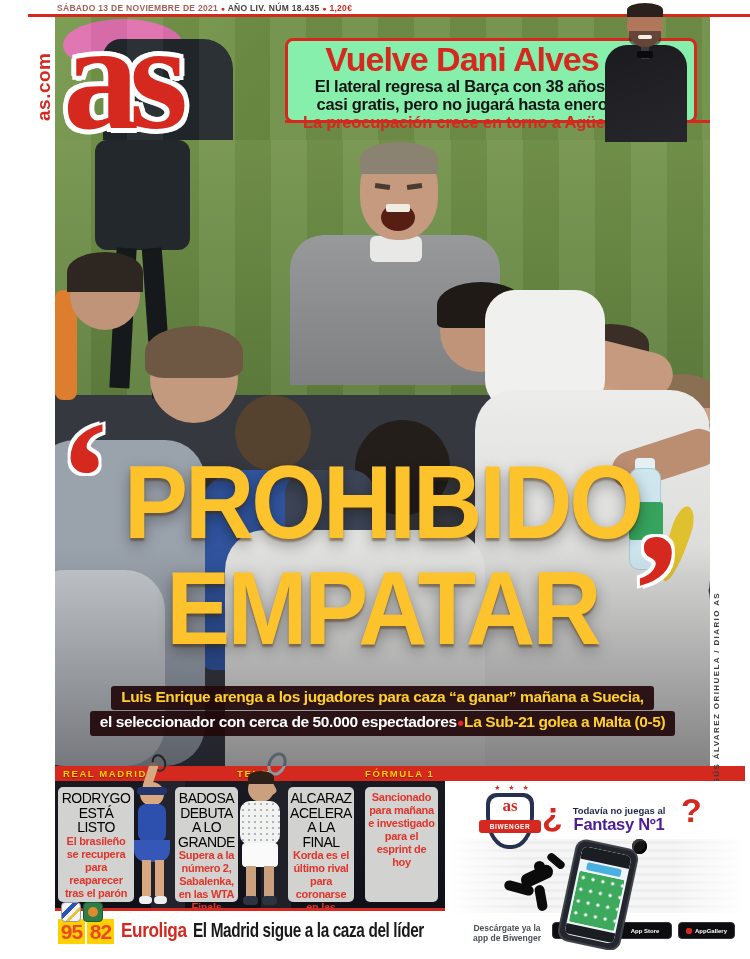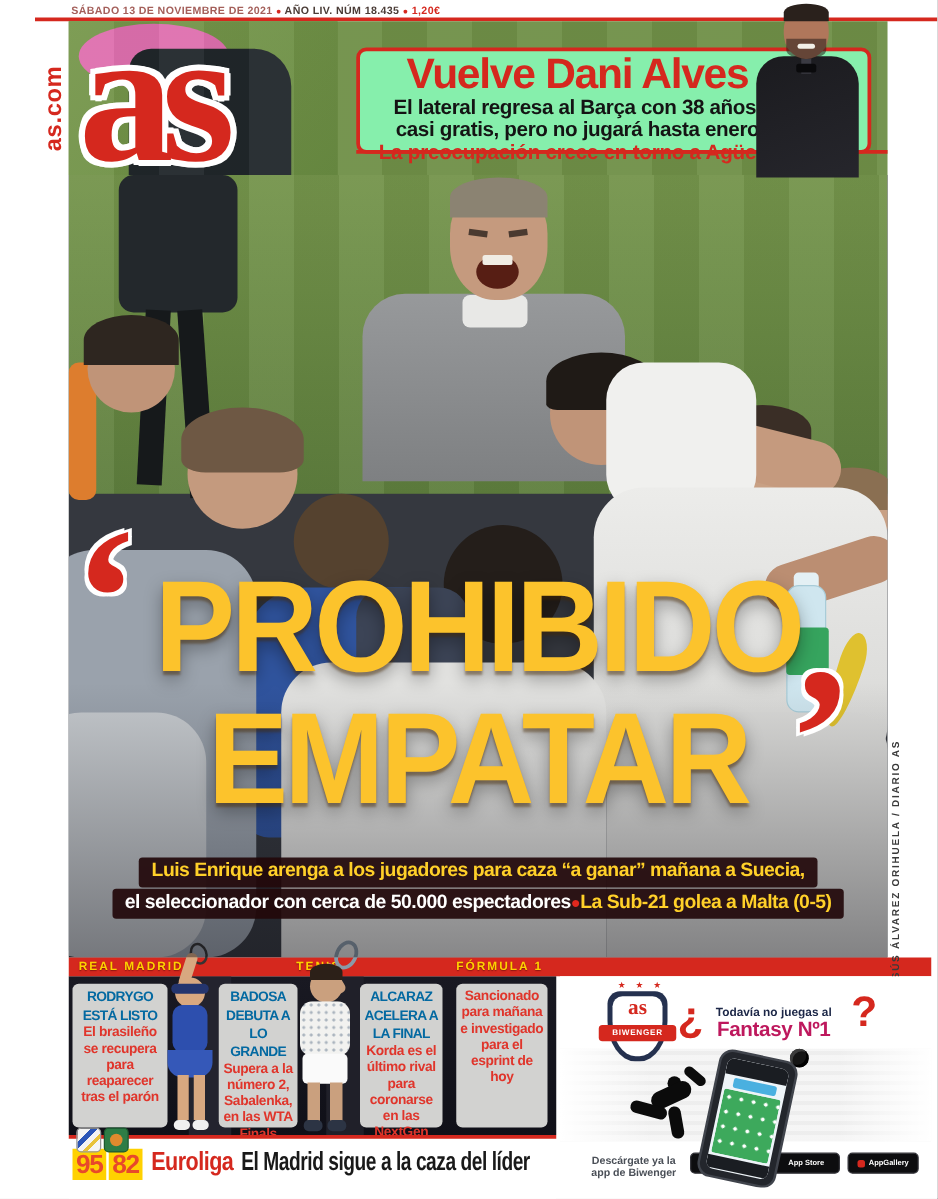--- a/index.html
+++ b/index.html
@@ -61,37 +61,37 @@
   .credit { position:absolute; top:556px; left:712px; height:240px; writing-mode:vertical-rl; transform:rotate(180deg);
     font-size:8px; font-weight:bold; letter-spacing:1.4px; color:#3a3a3a; z-index:3; }
 
   
   .tagbar { position:absolute; top:766px; left:55px; width:690px; height:15px; background:#d5281e; z-index:2; }
   .tag { position:absolute; top:2px; font-size:9.5px; font-weight:bold; letter-spacing:1.6px; color:#ffd100; text-shadow:0 1px 1px rgba(60,0,0,.5); white-space:nowrap; }
   .strip { position:absolute; top:781px; left:55px; width:390px; height:127px; background:linear-gradient(#191922,#101018); z-index:1; overflow:hidden; }
   .strip-shade1 { position:absolute; top:0; left:96px; width:34px; height:127px; background:#23232e; }
   .strip-shade2 { position:absolute; top:0; left:206px; width:30px; height:127px; background:#202029; }
   .storybox { position:absolute; top:6px; height:115px; background:#d2d2d0; border-radius:5px; padding:4px 2px; text-align:center; z-index:4; }
-  .story-h { font-size:11px; line-height:14.5px; font-weight:bold; letter-spacing:-.5px; color:#0369a1; }
+  .story-h { font-size:14px; line-height:14.5px; font-weight:normal; letter-spacing:-.5px; color:#000000; }
   .story-b { font-size:11px; line-height:13px; font-weight:bold; letter-spacing:-.3px; color:#e0352b; margin-top:0; }
 
   .figure { position:absolute; z-index:6; }
 
   
   .ad { position:absolute; top:781px; left:448px; width:297px; height:169px; background:#fff; overflow:hidden; z-index:3; }
   .ad-stripes { position:absolute; top:58px; left:0; width:297px; height:74px; background:repeating-linear-gradient(0deg,#f1f1f1 0 5px,#e6e6e6 5px 8px); opacity:.7; }
   .ad-stripes-fade { position:absolute; top:58px; left:0; width:297px; height:74px; background:linear-gradient(90deg,#fff 0%,rgba(255,255,255,0) 25%,rgba(255,255,255,0) 75%,#fff 100%); }
   .shield { position:absolute; top:12px; left:38px; width:48px; height:56px; background:#25314f; border-radius:10px 10px 46% 46% / 10px 10px 58% 58%; }
   .shield-in { position:absolute; inset:4px; background:#fff; border-radius:8px 8px 46% 46% / 8px 8px 58% 58%; }
   .shield-as { position:absolute; top:3px; left:0; width:100%; text-align:center; font-family:"Liberation Serif", serif; font-weight:bold; font-size:17px; color:#d5281e; }
   .shield-band { position:absolute; top:27px; left:-7px; width:62px; height:13px; background:#d5281e; border-radius:3px; text-align:center; font-size:6.5px; font-weight:bold; color:#fff; letter-spacing:.6px; line-height:13px; }
   .shield-stars { position:absolute; top:3px; left:40px; width:50px; text-align:center; font-size:7px; color:#d5281e; letter-spacing:3px; }
   .ad-q { position:absolute; font-size:34px; font-weight:bold; color:#d5281e; z-index:2; }
   .ad-line1 { position:absolute; top:24px; left:112px; width:118px; text-align:center; font-size:9.5px; font-weight:bold; color:#1c2747; }
-  .ad-line2 { position:absolute; top:34px; left:112px; width:118px; text-align:center; font-size:16.5px; font-weight:bold; color:#be185d; letter-spacing:-.3px; }
+  .ad-line2 { position:absolute; top:34px; left:112px; width:118px; text-align:center; font-size:16.5px; font-weight:bold; color:#4c1d95; letter-spacing:-.3px; }
   .phone { position:absolute; top:62px; left:118px; width:64px; height:104px; background:#23262c; border:2px solid #40444c; border-radius:11px; transform:rotate(12deg); z-index:3; }
   .phone-screen { position:absolute; inset:5px; background:#eef4f8; border-radius:6px; overflow:hidden; }
   .ph-status { height:13px; background:#1a1d22; }
   .ph-bar { height:8px; width:70%; margin:2px auto; background:#4ab0e0; border-radius:2px; }
   .ph-pitch { height:52px; margin:1px 2px; background:#3da95c; border-radius:2px;
     background-image:radial-gradient(circle 1.6px, #fff 0 1.4px, transparent 1.8px); background-size:10px 12px; }
   .ph-foot { height:10px; background:#1a1d22; margin-top:2px; }
   .ball { position:absolute; top:58px; left:184px; width:15px; height:15px; border-radius:50%; background:#151515; box-shadow:inset -2px -2px 0 #000, inset 2px 2px 0 #3c3c3c; z-index:2; }
   .sil { position:absolute; background:#0b0b0b; z-index:2; }
   .ad-cta { position:absolute; top:142px; left:16px; width:86px; text-align:center; font-size:8.5px; line-height:10px; font-weight:bold; color:#4a4f57; }

